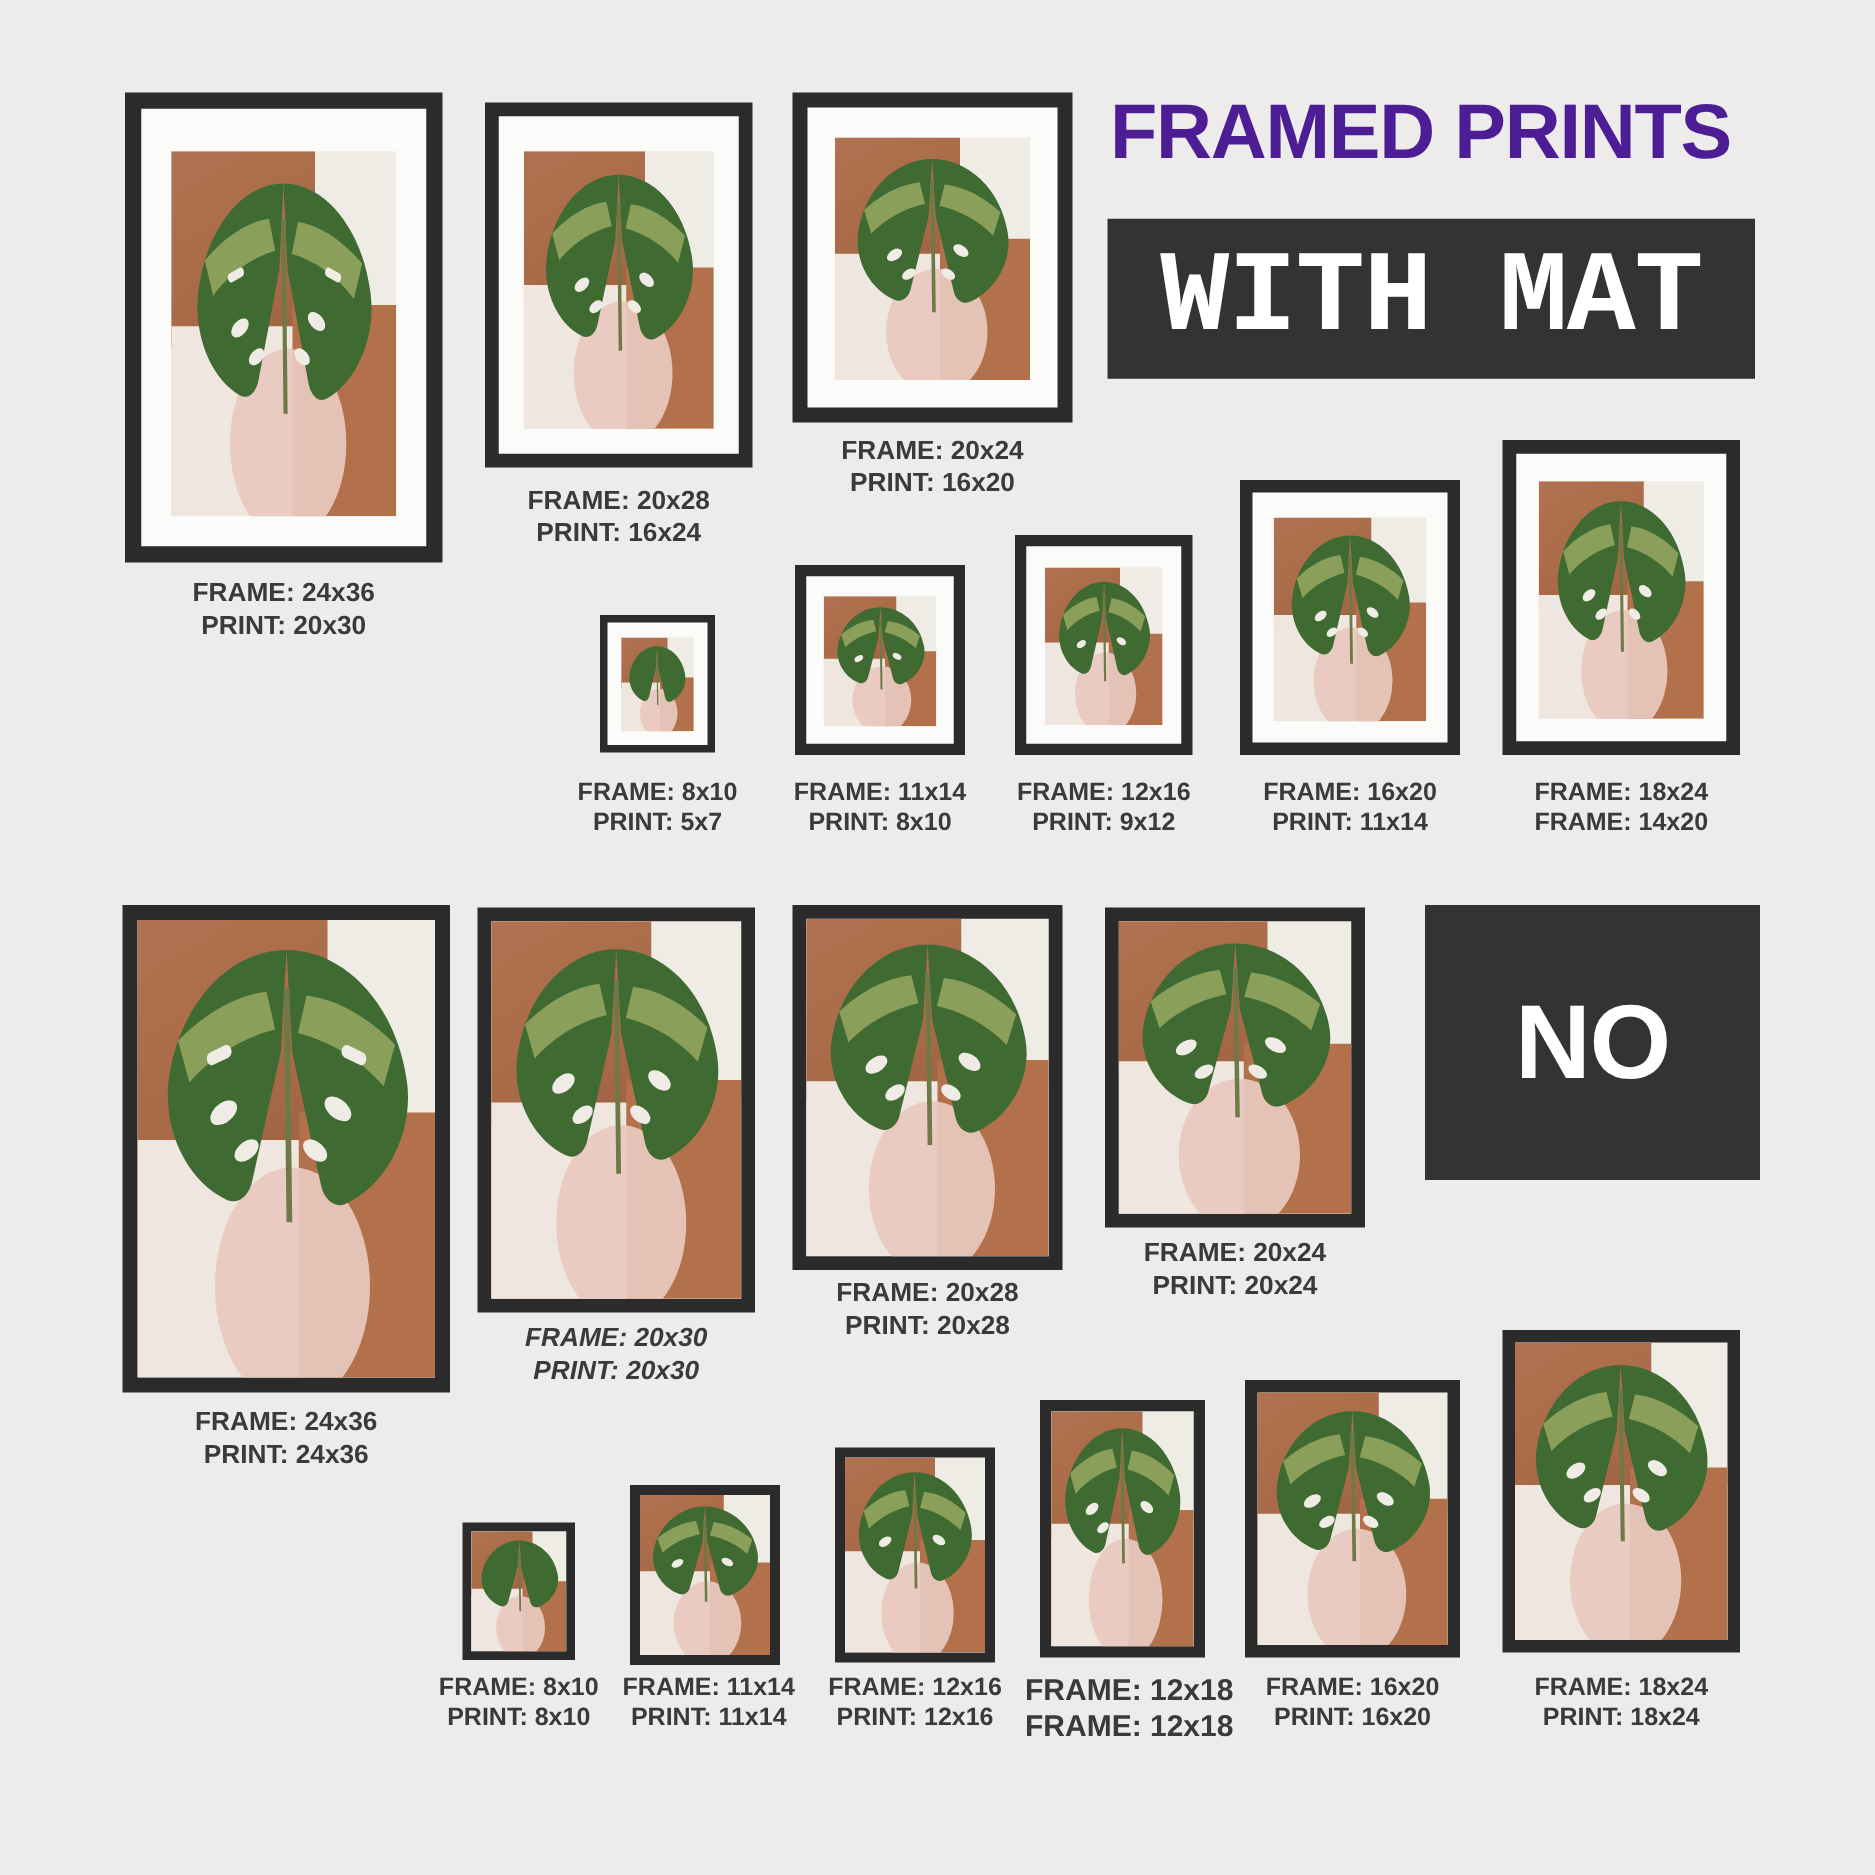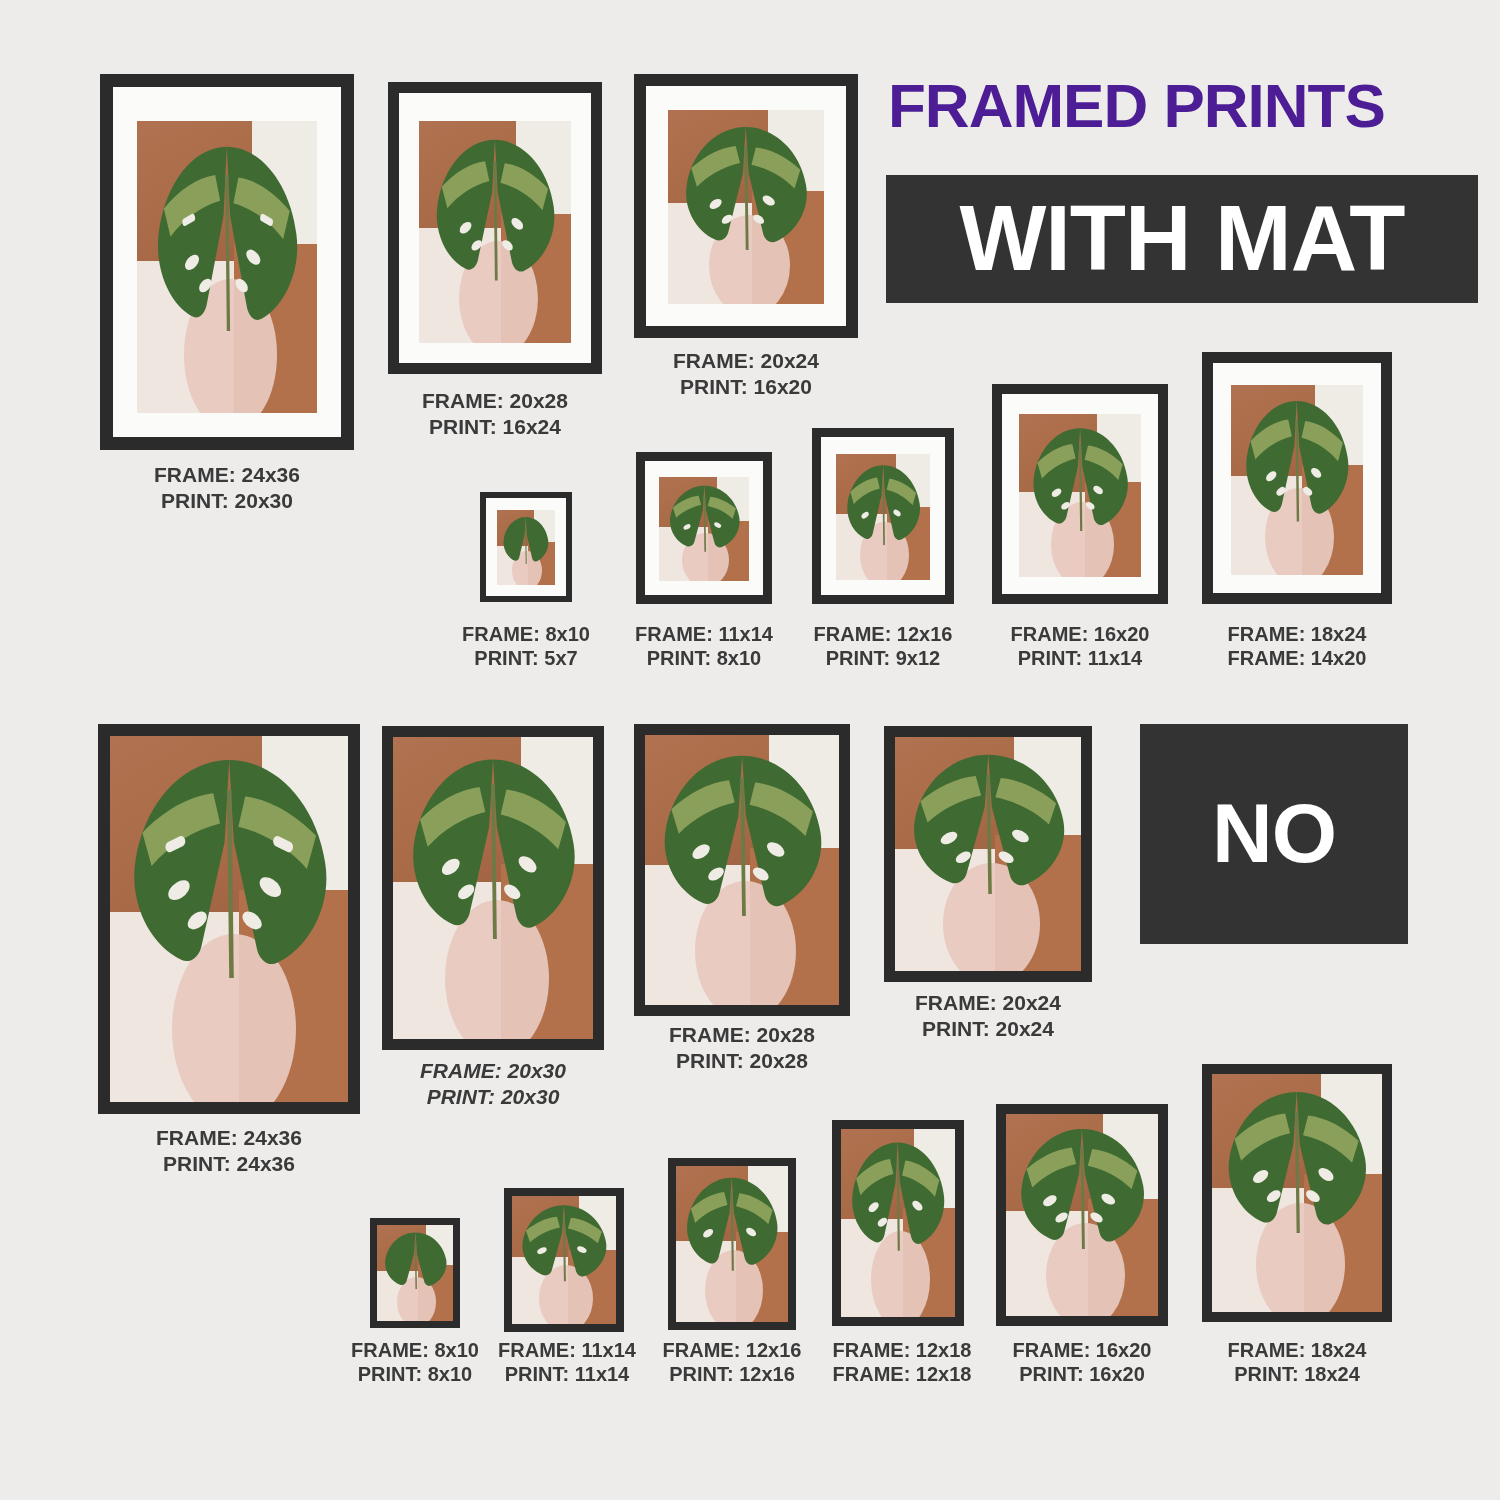--- a/index.html
+++ b/index.html
@@ -94,21 +94,21 @@
     text-align:center;
   }
 </style>
 </head>
 <body>
 
 <div id="stage">
 
   <div class="head-framed" style="left:888px;top:70px;font-size:62px;">FRAMED PRINTS</div>
 
-  <div class="head-block" style="left:886px;top:175px;width:592px;height:128px;font-size:92px;">WITH MAT</div>
+  <div class="head-block" style="left:886px;top:175px;width:518px;height:128px;font-size:92px;font-family:Liberation Mono, monospace;">WITH MAT</div>
 
   <div class="head-block" style="left:1140px;top:724px;width:268px;height:220px;font-size:84px;">
     <span>NO</span>
   </div>
 
   <div class="frame" style="left:100px;top:74px;width:254px;height:376px;">
     <div class="mat" style="left:13px;top:13px;right:13px;bottom:13px;">
       <div class="art" style="left:24px;top:34px;right:24px;bottom:24px;">
         <div class="terra-top"></div>
           <div class="cream"></div>
@@ -598,21 +598,21 @@
         <g fill="#efece6">
           <ellipse cx="56" cy="92" rx="10" ry="5.5" transform="rotate(-25 56 92)"></ellipse>
           <ellipse cx="72" cy="112" rx="9" ry="5" transform="rotate(-25 72 112)"></ellipse>
           <ellipse cx="136" cy="90" rx="10" ry="5.5" transform="rotate(25 136 90)"></ellipse>
         </g>
         <path d="M98 26 L100 150 L104 150 L102 26 Z" fill="#6d7a46"></path>
       </svg>
         </div>
     </div>
   </div>
-  <div class="label" style="left:820px;top:1338px;width:164px;font-size:20px;">
+  <div class="label" style="left:820px;top:1338px;width:164px;font-size:24px;">
     <div>FRAME: 12x18</div>
     <div>FRAME: 12x18</div>
   </div>
 
   <div class="frame" style="left:996px;top:1104px;width:172px;height:222px;">
     <div class="art" style="left:10px;top:10px;right:10px;bottom:10px;">
       <div class="terra-top"></div>
         <div class="cream"></div>
       <div class="terra-bottom"></div>
         <div class="pinkcircle"></div>

